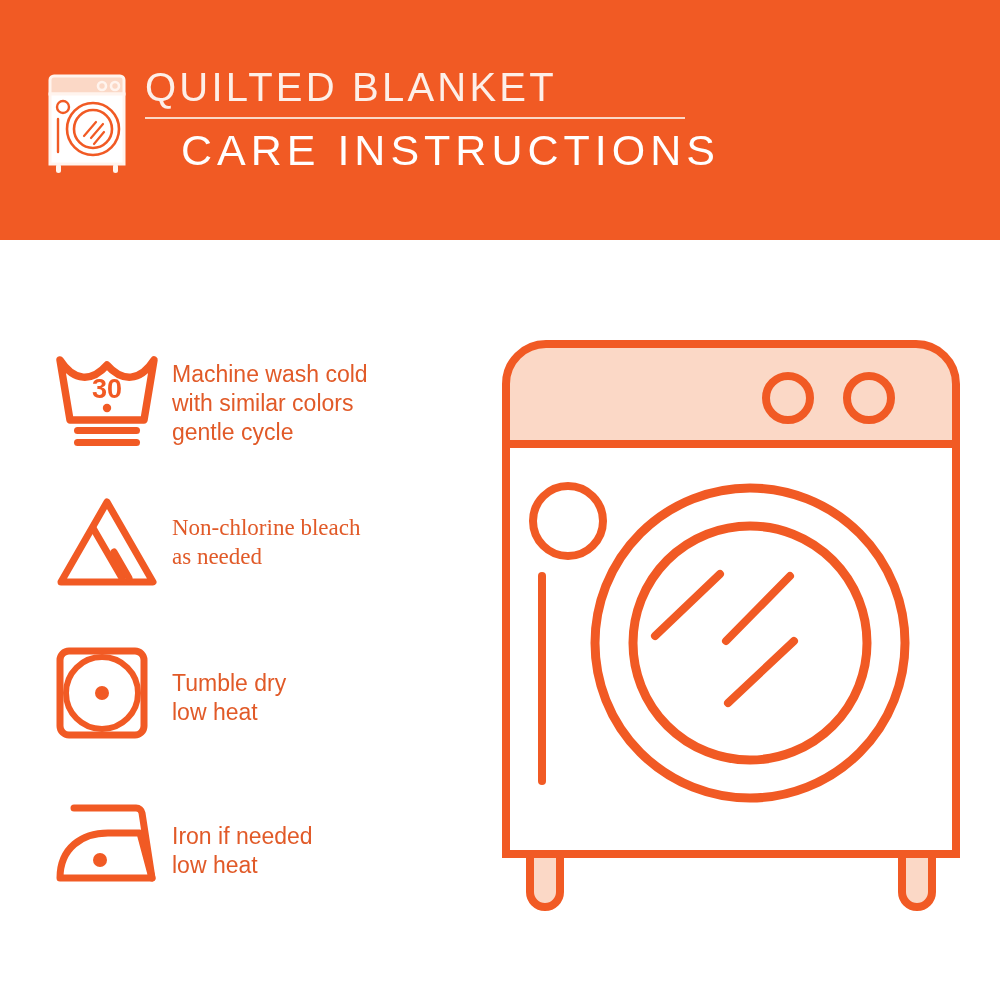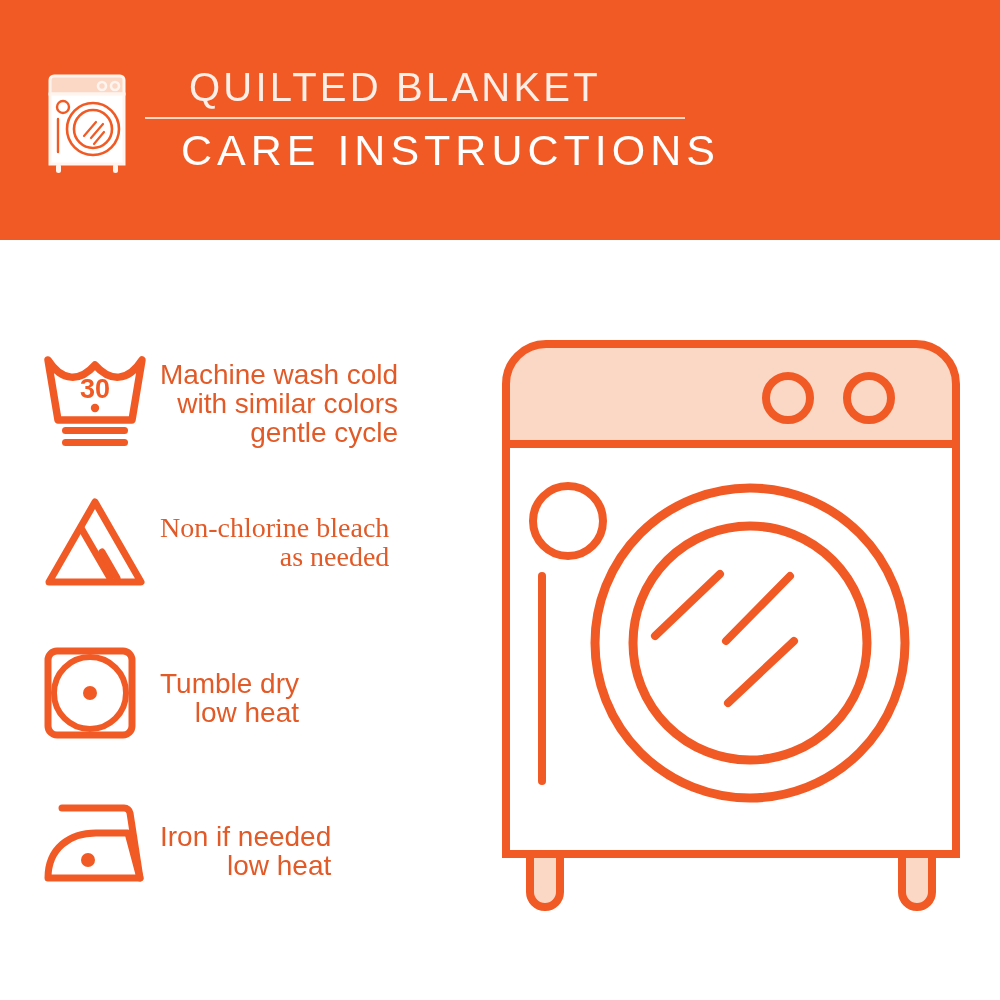--- a/index.html
+++ b/index.html
@@ -38,21 +38,20 @@
     top: 62px;
     width: 560px;
   }
   .title-top {
     color: #FDEFE8;
     font-size: 40px;
     letter-spacing: 3.2px;
     line-height: 50px;
     font-weight: 400;
     white-space: nowrap;
-    margin-left: 44px;
   }
   .title-divider {
     width: 540px;
     height: 1.5px;
     background: #FBD8C6;
     margin: 5px 0 4px 0;
   }
   .title-bottom {
     color: #FFFFFF;
     font-size: 43px;
@@ -64,36 +63,35 @@
   }
 
   
   .care-list {
     position: absolute;
     left: 0;
     top: 330;
   }
   .care-row {
     position: absolute;
-    left: 40px;
+    left: 52px;
     width: 420px;
     display: flex;
     align-items: flex-start;
-    text-align: right;
   }
   .care-icon {
     width: 120px;
     flex: 0 0 120px;
     display: flex;
     align-items: flex-start;
     justify-content: flex-start;
   }
   .care-text {
     color: #E15A28;
-    font-size: 28px;
+    font-size: 23px;
     line-height: 29px;
     font-weight: 400;
     padding-top: 2px;
     white-space: pre-line;
   }
 
   #row-wash  { top: 348px; }
   #row-bleach{ top: 495px; font-family: Liberation Serif, serif; }
   #row-dry   { top: 645px; }
   #row-iron  { top: 800px; }

